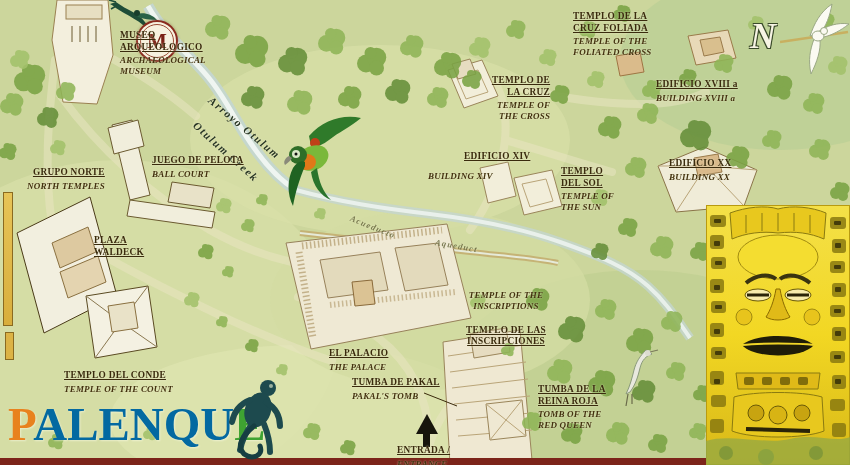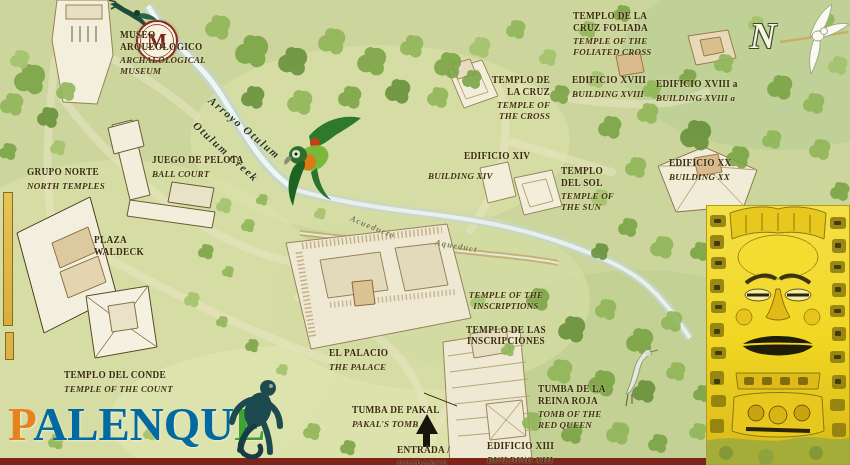--- a/index.html
+++ b/index.html
@@ -2,21 +2,21 @@
 <html style="--map_bg: #ccd69c; --bottom_strip: #7c241a; --artifact_yellow: #f2d723; --label_ink: #3a2b0d;"><head>
 <meta charset="utf-8">
 <style>
   html,body{margin:0;padding:0;background:#888;}
   .stage{position:relative;width:850px;height:465px;overflow:hidden;background:var(--map_bg,#ccd69c);font-family:"Liberation Serif",serif;}
   .abs{position:absolute;}
   svg{display:block;}
   
   #labels{position:absolute;inset:0;z-index:6;pointer-events:none;}
   .map-label{position:absolute;transform-origin:left top;text-shadow:0 0 2px rgba(242,240,212,.75);}
-  .line-es{font:700 9.3px/1.25 "Liberation Serif",serif;color:#3a2b0d;letter-spacing:.3px;white-space:nowrap;}
+  .line-es{font:700 9.3px/1.25 "Liberation Serif",serif;color:#3a2b0d;letter-spacing:.3px;white-space:nowrap;text-decoration:underline;}
   .line-en{font:italic 700 9px/1.25 "Liberation Serif",serif;color:#43320f;letter-spacing:.2px;white-space:nowrap;}
   .line-es + .line-en{margin-top:2px;}
   .line-en + .line-es{margin-top:12px;}
   .line-creek{font:italic 700 11px/1.1 "Liberation Serif",serif;color:#273523;letter-spacing:1.6px;white-space:nowrap;}
   .line-creeksm{font:italic 700 8.5px/1.1 "Liberation Serif",serif;color:#6a6a40;letter-spacing:1.2px;opacity:.85;white-space:nowrap;}
   
   #title{position:absolute;left:8px;top:401px;z-index:7;font:700 47px/1 "Liberation Serif",serif;letter-spacing:0px;text-shadow:1px 1px 2px rgba(255,255,240,.5);}
   
   #badge{position:absolute;left:136px;top:20px;width:38px;height:38px;border-radius:50%;border:2px solid #8a2a1e;background:#f7f1df;z-index:6;box-shadow:0 0 3px rgba(90,50,20,.4);}
   #badge .ring{position:absolute;inset:2px;border-radius:50%;border:1px solid #9a4a34;display:flex;align-items:center;justify-content:center;font:700 21px/1 "Liberation Serif",serif;color:#7a2014;}
@@ -398,21 +398,21 @@
         <div class="line-es">ARQUEOLOGICO</div>
         <div class="line-en">ARCHAEOLOGICAL</div>
         <div class="line-en">MUSEUM</div>
       </div>
       <div class="map-label" style="left: 214px; top: 94px; transform: rotate(40deg);">
         <div class="line-creek">Arroyo Otulum</div>
       </div>
       <div class="map-label" style="left: 199px; top: 119px; transform: rotate(42deg);">
         <div class="line-creek">Otulum Creek</div>
       </div>
-      <div class="map-label" style="left: 27px; top: 167px;">
+      <div class="map-label" style="left: 27px; top: 167px; text-align: right;">
         <div class="line-es">GRUPO NORTE</div>
         <div class="line-en">NORTH TEMPLES</div>
       </div>
       <div class="map-label" style="left: 152px; top: 155px;">
         <div class="line-es">JUEGO DE PELOTA</div>
         <div class="line-en">BALL COURT</div>
       </div>
       <div class="map-label" style="left: 94px; top: 235px;">
         <div class="line-es">PLAZA</div>
         <div class="line-es">WALDECK</div>
@@ -426,24 +426,20 @@
         <div class="line-es">LA CRUZ</div>
         <div class="line-en">TEMPLE OF</div>
         <div class="line-en">THE CROSS</div>
       </div>
       <div class="map-label" style="left: 573px; top: 11px;">
         <div class="line-es">TEMPLO DE LA</div>
         <div class="line-es">CRUZ FOLIADA</div>
         <div class="line-en">TEMPLE OF THE</div>
         <div class="line-en">FOLIATED CROSS</div>
       </div>
-      <div class="map-label" style="left: 572px; top: 75px;">
-        <div class="line-es">EDIFICIO XVIII</div>
-        <div class="line-en">BUILDING XVIII</div>
-      </div>
       <div class="map-label" style="left: 656px; top: 79px;">
         <div class="line-es">EDIFICIO XVIII a</div>
         <div class="line-en">BUILDING XVIII a</div>
       </div>
       <div class="map-label" style="left: 669px; top: 122px; margin-top: 36px;">
         <div class="line-es">EDIFICIO XX</div>
         <div class="line-en">BUILDING XX</div>
       </div>
       <div class="map-label" style="left: 456px; top: 151px; margin-left: 8px;">
         <div class="line-es">EDIFICIO XIV</div>
@@ -466,34 +462,30 @@
       <div class="map-label" style="left: 329px; top: 348px;">
         <div class="line-es">EL PALACIO</div>
         <div class="line-en">THE PALACE</div>
       </div>
       <div class="map-label" style="left: 506px; top: 290px; text-align: center; transform: translateX(-50%);">
         <div class="line-en">TEMPLE OF THE</div>
         <div class="line-en">INSCRIPTIONS</div>
         <div class="line-es">TEMPLO DE LAS</div>
         <div class="line-es">INSCRIPCIONES</div>
       </div>
-      <div class="map-label" style="left: 352px; top: 377px; margin-top: 28px;">
+      <div class="map-label" style="left: 352px; top: 377px;">
         <div class="line-es">TUMBA DE PAKAL</div>
         <div class="line-en">PAKAL'S TOMB</div>
       </div>
       <div class="map-label" style="left: 538px; top: 384px;">
         <div class="line-es">TUMBA DE LA</div>
         <div class="line-es">REINA ROJA</div>
         <div class="line-en">TOMB OF THE</div>
         <div class="line-en">RED QUEEN</div>
       </div>
-      <div class="map-label" style="left: 487px; top: 441px;">
-        <div class="line-es">EDIFICIO XIII</div>
-        <div class="line-en">BUILDING XIII</div>
-      </div>
       <div class="map-label" style="left: 397px; top: 445px;">
         <div class="line-es">ENTRADA /</div>
         <div class="line-en">ENTRANCE</div>
       </div>
     </div>
 
   <div id="title"><span style="color: rgb(232, 130, 30);">P</span><span style="color: #0369a1;">ALENQU</span><span style="color: rgb(63, 163, 50);">E</span></div>
 
 </div>
 

